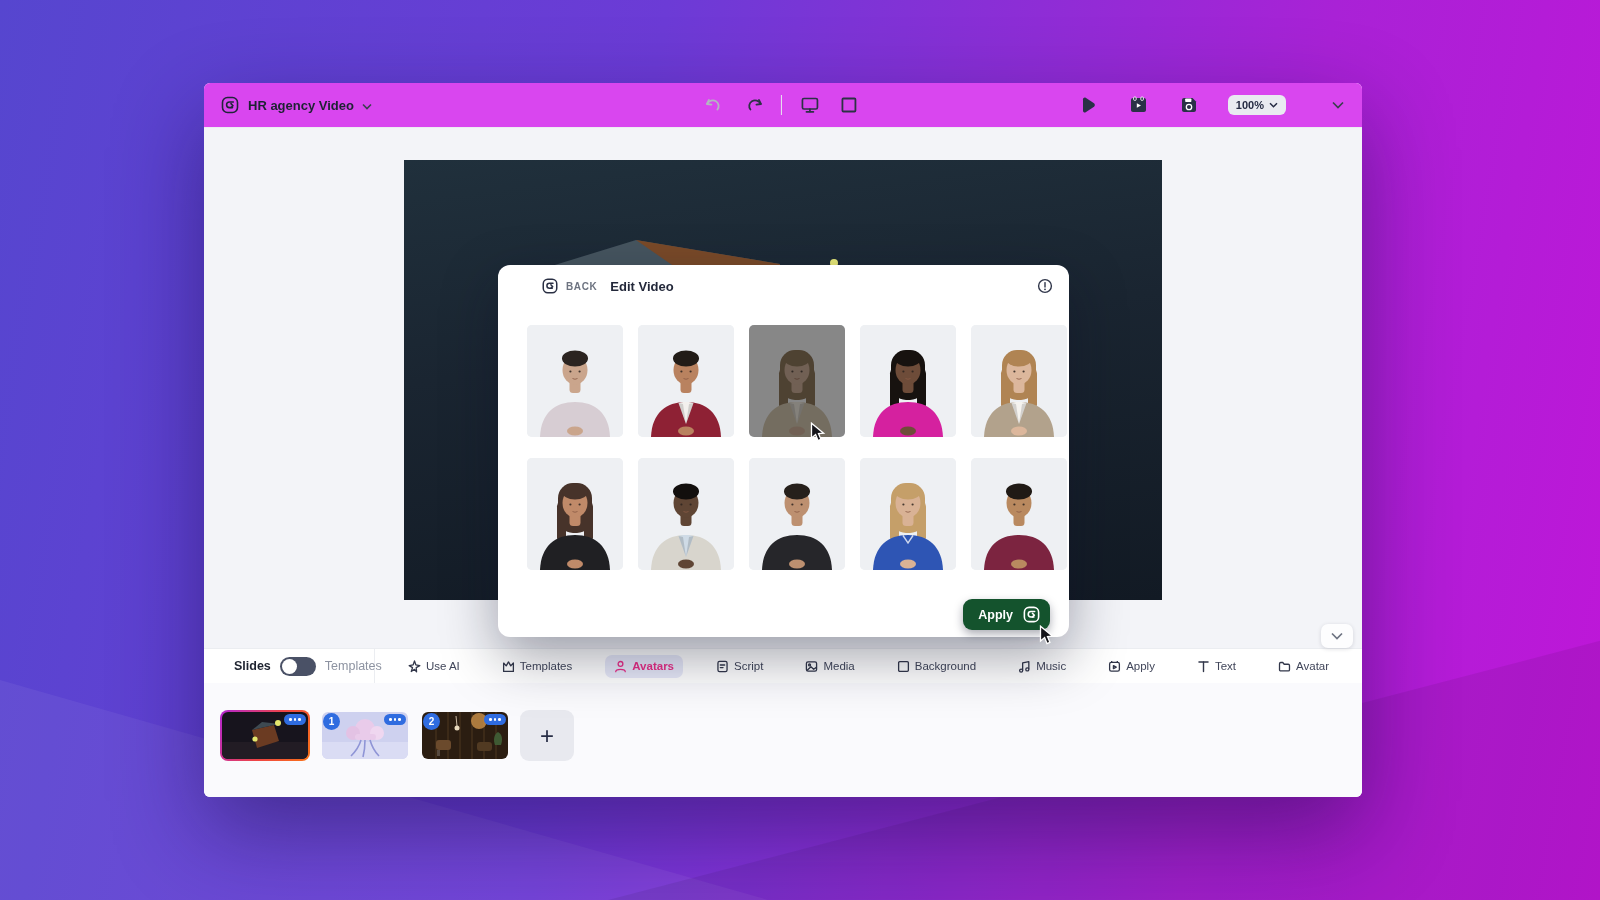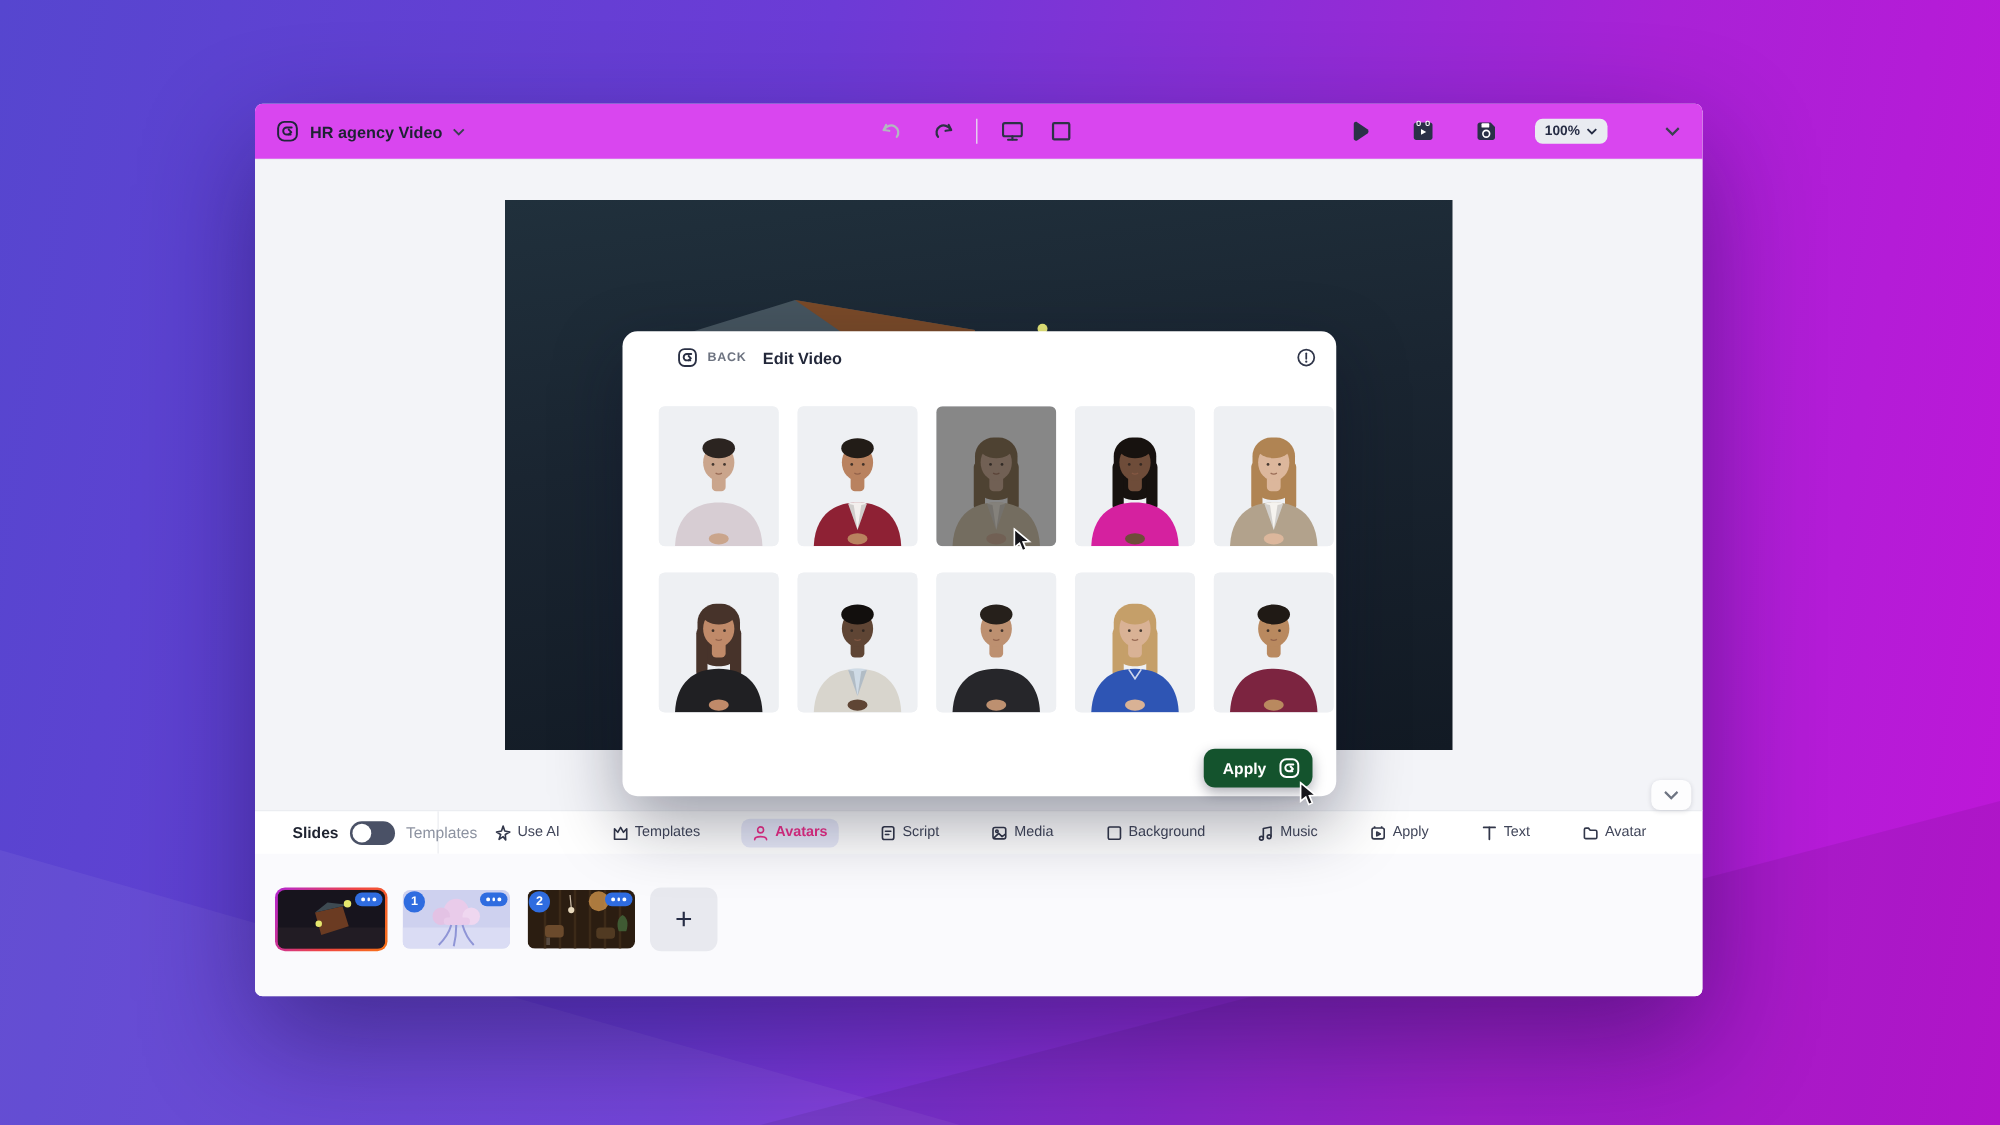--- a/index.html
+++ b/index.html
@@ -65,21 +65,21 @@
     background:#14532d; color:#fff; border:none; border-radius:9px; cursor:pointer;
     font-size:12.5px; font-weight:700; font-family:"Liberation Sans",sans-serif;
     box-shadow:0 4px 10px rgba(15,18,40,.35); }
   .enter-ic { width:19px; height:19px; color:#fff; }
 
   .cursor { position:absolute; z-index:40; pointer-events:none; }
 
   
   .tabbar { height:35px; flex:none; background:#fff; border-top:1px solid #ebedf1;
     display:flex; align-items:center; }
-  .mode-zone { width:147px; flex:none; display:flex; align-items:center; gap:9px;
+  .mode-zone { width:171px; flex:none; display:flex; align-items:center; gap:9px;
     padding-left:30px; height:100%; border-right:1px solid #ebedf1; }
   .slides-label { font-size:12.5px; font-weight:700; color:#1e2330; }
   .timeline-label { font-size:12.5px; color:#8d93a1; }
   .toggle { width:36px; height:19px; border-radius:10px; background:#4a5166; border:none;
     position:relative; cursor:pointer; flex:none; }
   .toggle .knob { position:absolute; left:2px; top:2px; width:15px; height:15px;
     border-radius:50%; background:#fff; }
   .tabs-zone { flex:1; display:flex; align-items:center; justify-content:center; gap:24px; }
   .tab { display:flex; align-items:center; gap:5px; padding:5px 9px; border-radius:7px;
     font-size:11.5px; color:#41465a; cursor:pointer; white-space:nowrap; }

